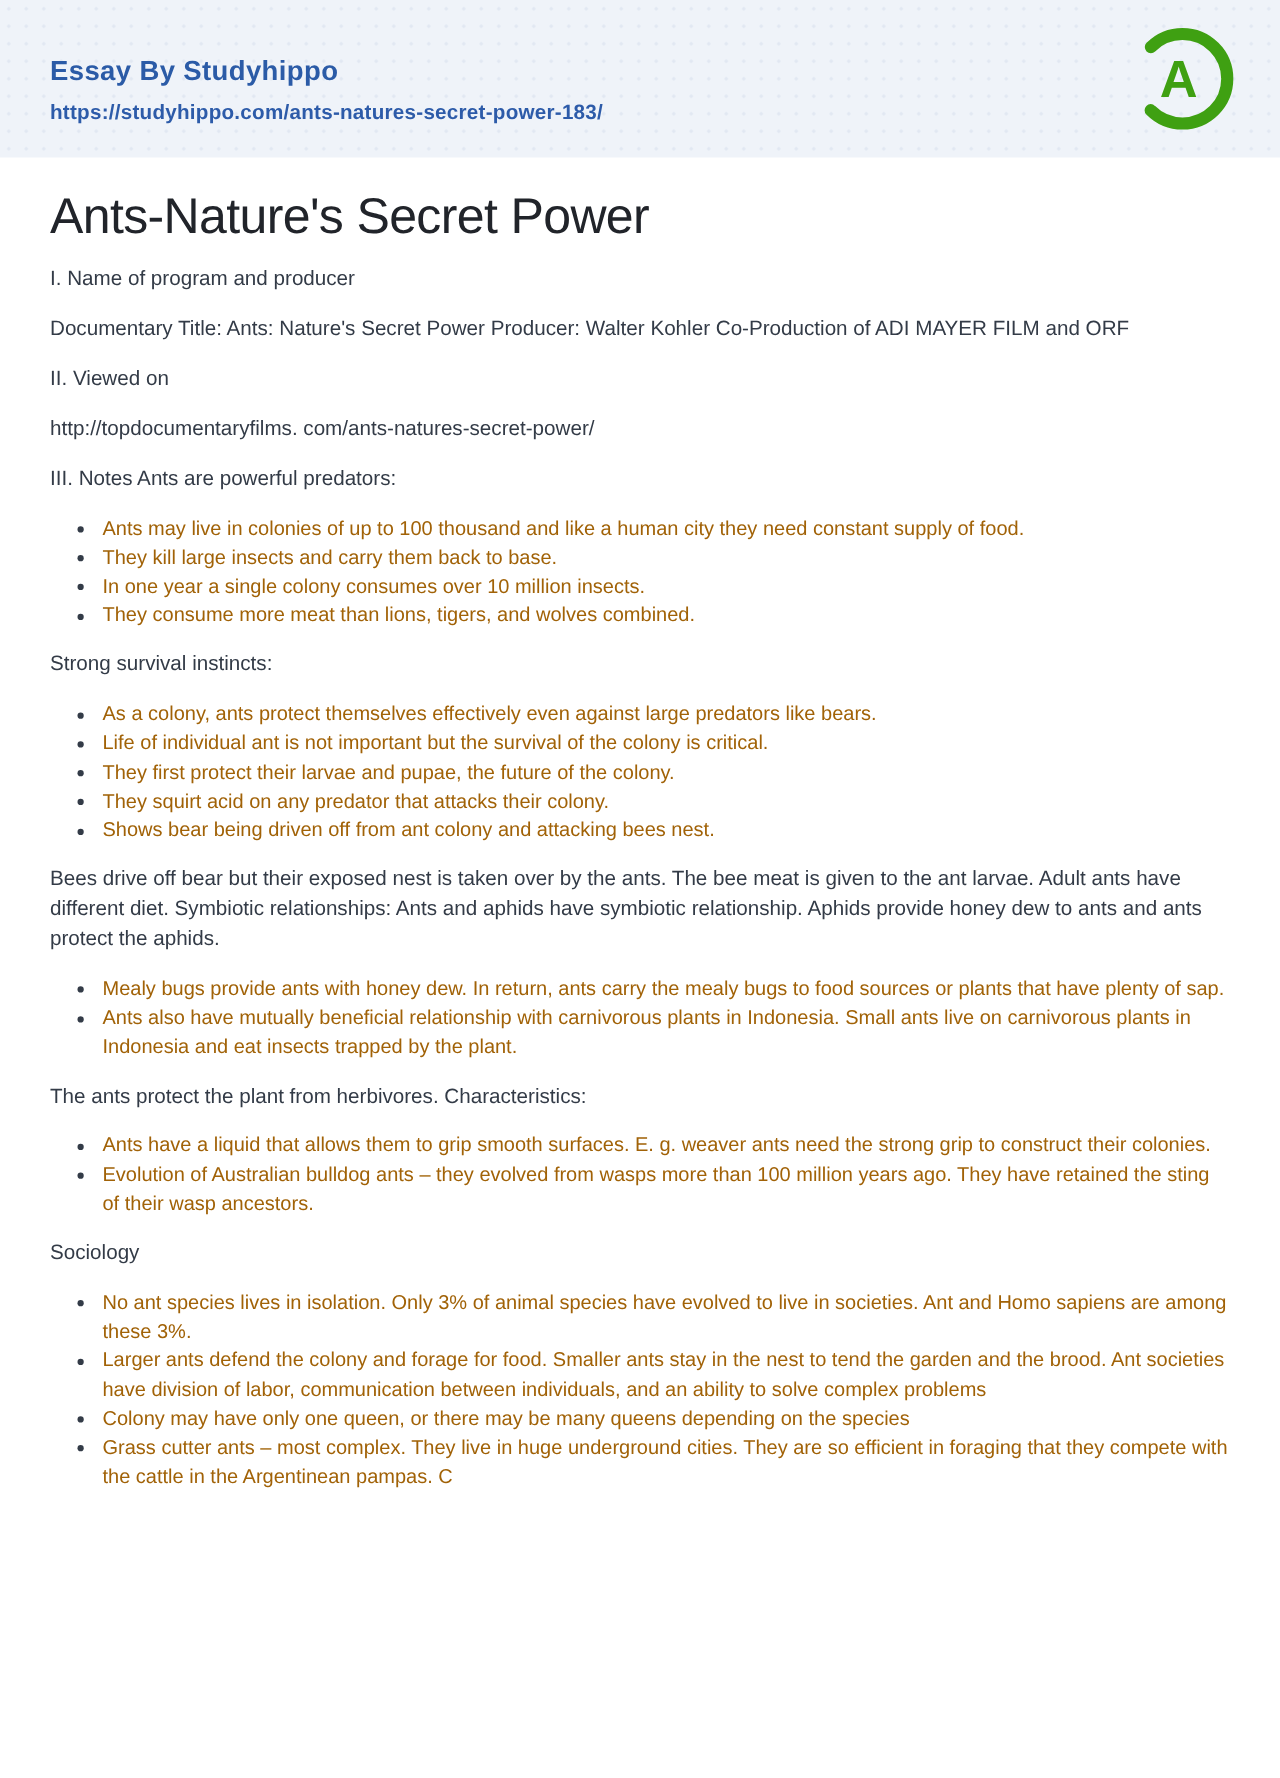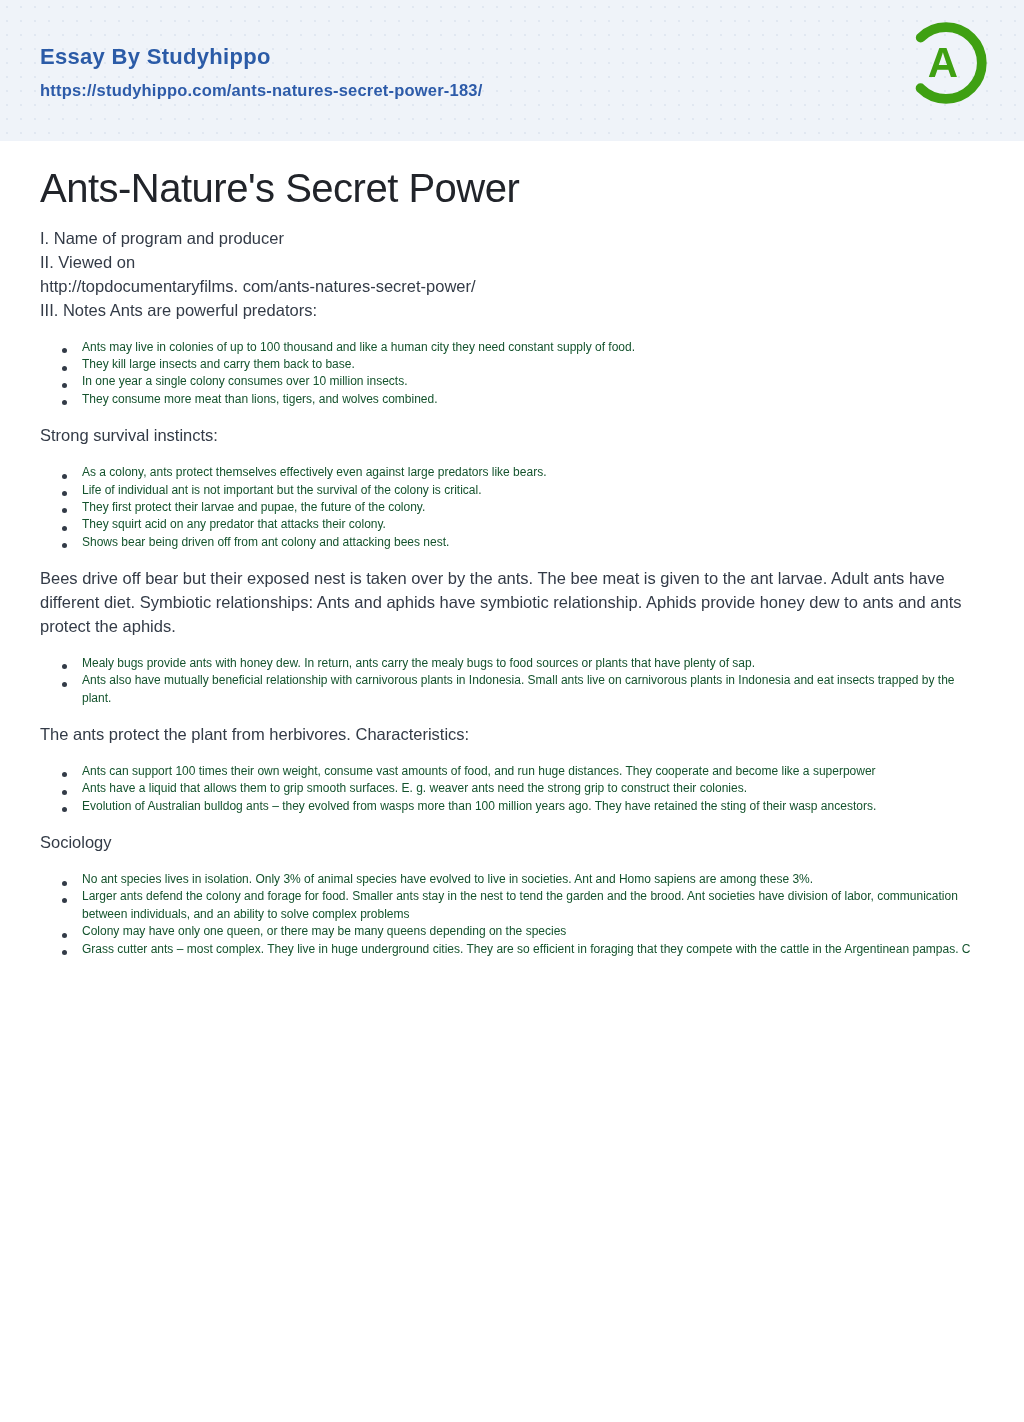--- a/index.html
+++ b/index.html
@@ -6,21 +6,21 @@
   html, body { background: #ffffff; }
   body {
     width: 1024px;
     min-height: 1422px;
     margin: 0 auto;
     font-family: "Liberation Sans", "DejaVu Sans", sans-serif;
     color: #333b47;
   }
   .site-header {
     position: relative;
-    height: 141px;
+    height: 126px;
     background-color: #eff3f9;
     background-image: radial-gradient(rgba(59, 94, 158, 0.08) 1.2px, transparent 1.3px);
     background-size: 14px 14px;
     padding: 44px 40px 0 40px;
   }
   .brand {
     color: #2b5ba7;
     font-size: 22px;
     font-weight: 700;
     letter-spacing: 0.3px;
@@ -47,34 +47,34 @@
   .article-title {
     color: #21242a;
     font-size: 40px;
     font-weight: 400;
     letter-spacing: -0.5px;
     margin: 0 0 16px 0;
   }
   .article-body p {
     font-size: 16.5px;
     line-height: 1.45;
-    margin: 0 0;
+    margin: 16px 0;
     color: #333b47;
   }
   .article-body ul {
     list-style: none;
     margin: 16px 0;
     padding-left: 22px;
   }
   .article-body li {
     position: relative;
-    font-size: 12px;
+    font-size: 16px;
     line-height: 1.45;
     padding-left: 20px;
-    color: #14532d;
+    color: #a16207;
   }
   .article-body li::before {
     content: "";
     position: absolute;
     left: 0;
     top: 9.5px;
     width: 5px;
     height: 5px;
     border-radius: 50%;
     background: #333b47;
@@ -91,20 +91,21 @@
       <circle cx="44" cy="44" r="35" fill="none" stroke="#3fa012" stroke-width="9.5" stroke-linecap="round" stroke-dasharray="164.9 54.9" transform="rotate(225 44 44)"></circle>
       <text x="41" y="58" text-anchor="middle" font-family="Liberation Sans, DejaVu Sans, sans-serif" font-size="41" font-weight="700" fill="#3fa012">A</text>
     </svg>
   </div>
 </header>
 
 <main class="article">
   <h1 class="article-title">Ants-Nature's Secret Power</h1>
   <div class="article-body">
       <p>I. Name of program and producer</p>
+      <p>Documentary Title: Ants: Nature's Secret Power Producer: Walter Kohler Co-Production of ADI MAYER FILM and ORF</p>
       <p>II. Viewed on</p>
       <p>http://topdocumentaryfilms. com/ants-natures-secret-power/</p>
       <p>III. Notes Ants are powerful predators:</p>
       <ul>
         <li>Ants may live in colonies of up to 100 thousand and like a human city they need constant supply of food.</li>
         <li>They kill large insects and carry them back to base.</li>
         <li>In one year a single colony consumes over 10 million insects.</li>
         <li>They consume more meat than lions, tigers, and wolves combined.</li>
       </ul>
       <p>Strong survival instincts:</p>
@@ -115,21 +116,20 @@
         <li>They squirt acid on any predator that attacks their colony.</li>
         <li>Shows bear being driven off from ant colony and attacking bees nest.</li>
       </ul>
       <p>Bees drive off bear but their exposed nest is taken over by the ants. The bee meat is given to the ant larvae. Adult ants have different diet. Symbiotic relationships: Ants and aphids have symbiotic relationship. Aphids provide honey dew to ants and ants protect the aphids.</p>
       <ul>
         <li>Mealy bugs provide ants with honey dew. In return, ants carry the mealy bugs to food sources or plants that have plenty of sap.</li>
         <li>Ants also have mutually beneficial relationship with carnivorous plants in Indonesia. Small ants live on carnivorous plants in Indonesia and eat insects trapped by the plant.</li>
       </ul>
       <p>The ants protect the plant from herbivores. Characteristics:</p>
       <ul>
-        <li>Ants can support 100 times their own weight, consume vast amounts of food, and run huge distances. They cooperate and become like a superpower</li>
         <li>Ants have a liquid that allows them to grip smooth surfaces. E. g. weaver ants need the strong grip to construct their colonies.</li>
         <li>Evolution of Australian bulldog ants – they evolved from wasps more than 100 million years ago. They have retained the sting of their wasp ancestors.</li>
       </ul>
       <p>Sociology</p>
       <ul>
         <li>No ant species lives in isolation. Only 3% of animal species have evolved to live in societies. Ant and Homo sapiens are among these 3%.</li>
         <li>Larger ants defend the colony and forage for food. Smaller ants stay in the nest to tend the garden and the brood. Ant societies have division of labor, communication between individuals, and an ability to solve complex problems</li>
         <li>Colony may have only one queen, or there may be many queens depending on the species</li>
         <li>Grass cutter ants – most complex. They live in huge underground cities. They are so efficient in foraging that they compete with the cattle in the Argentinean pampas. C</li>
       </ul>

